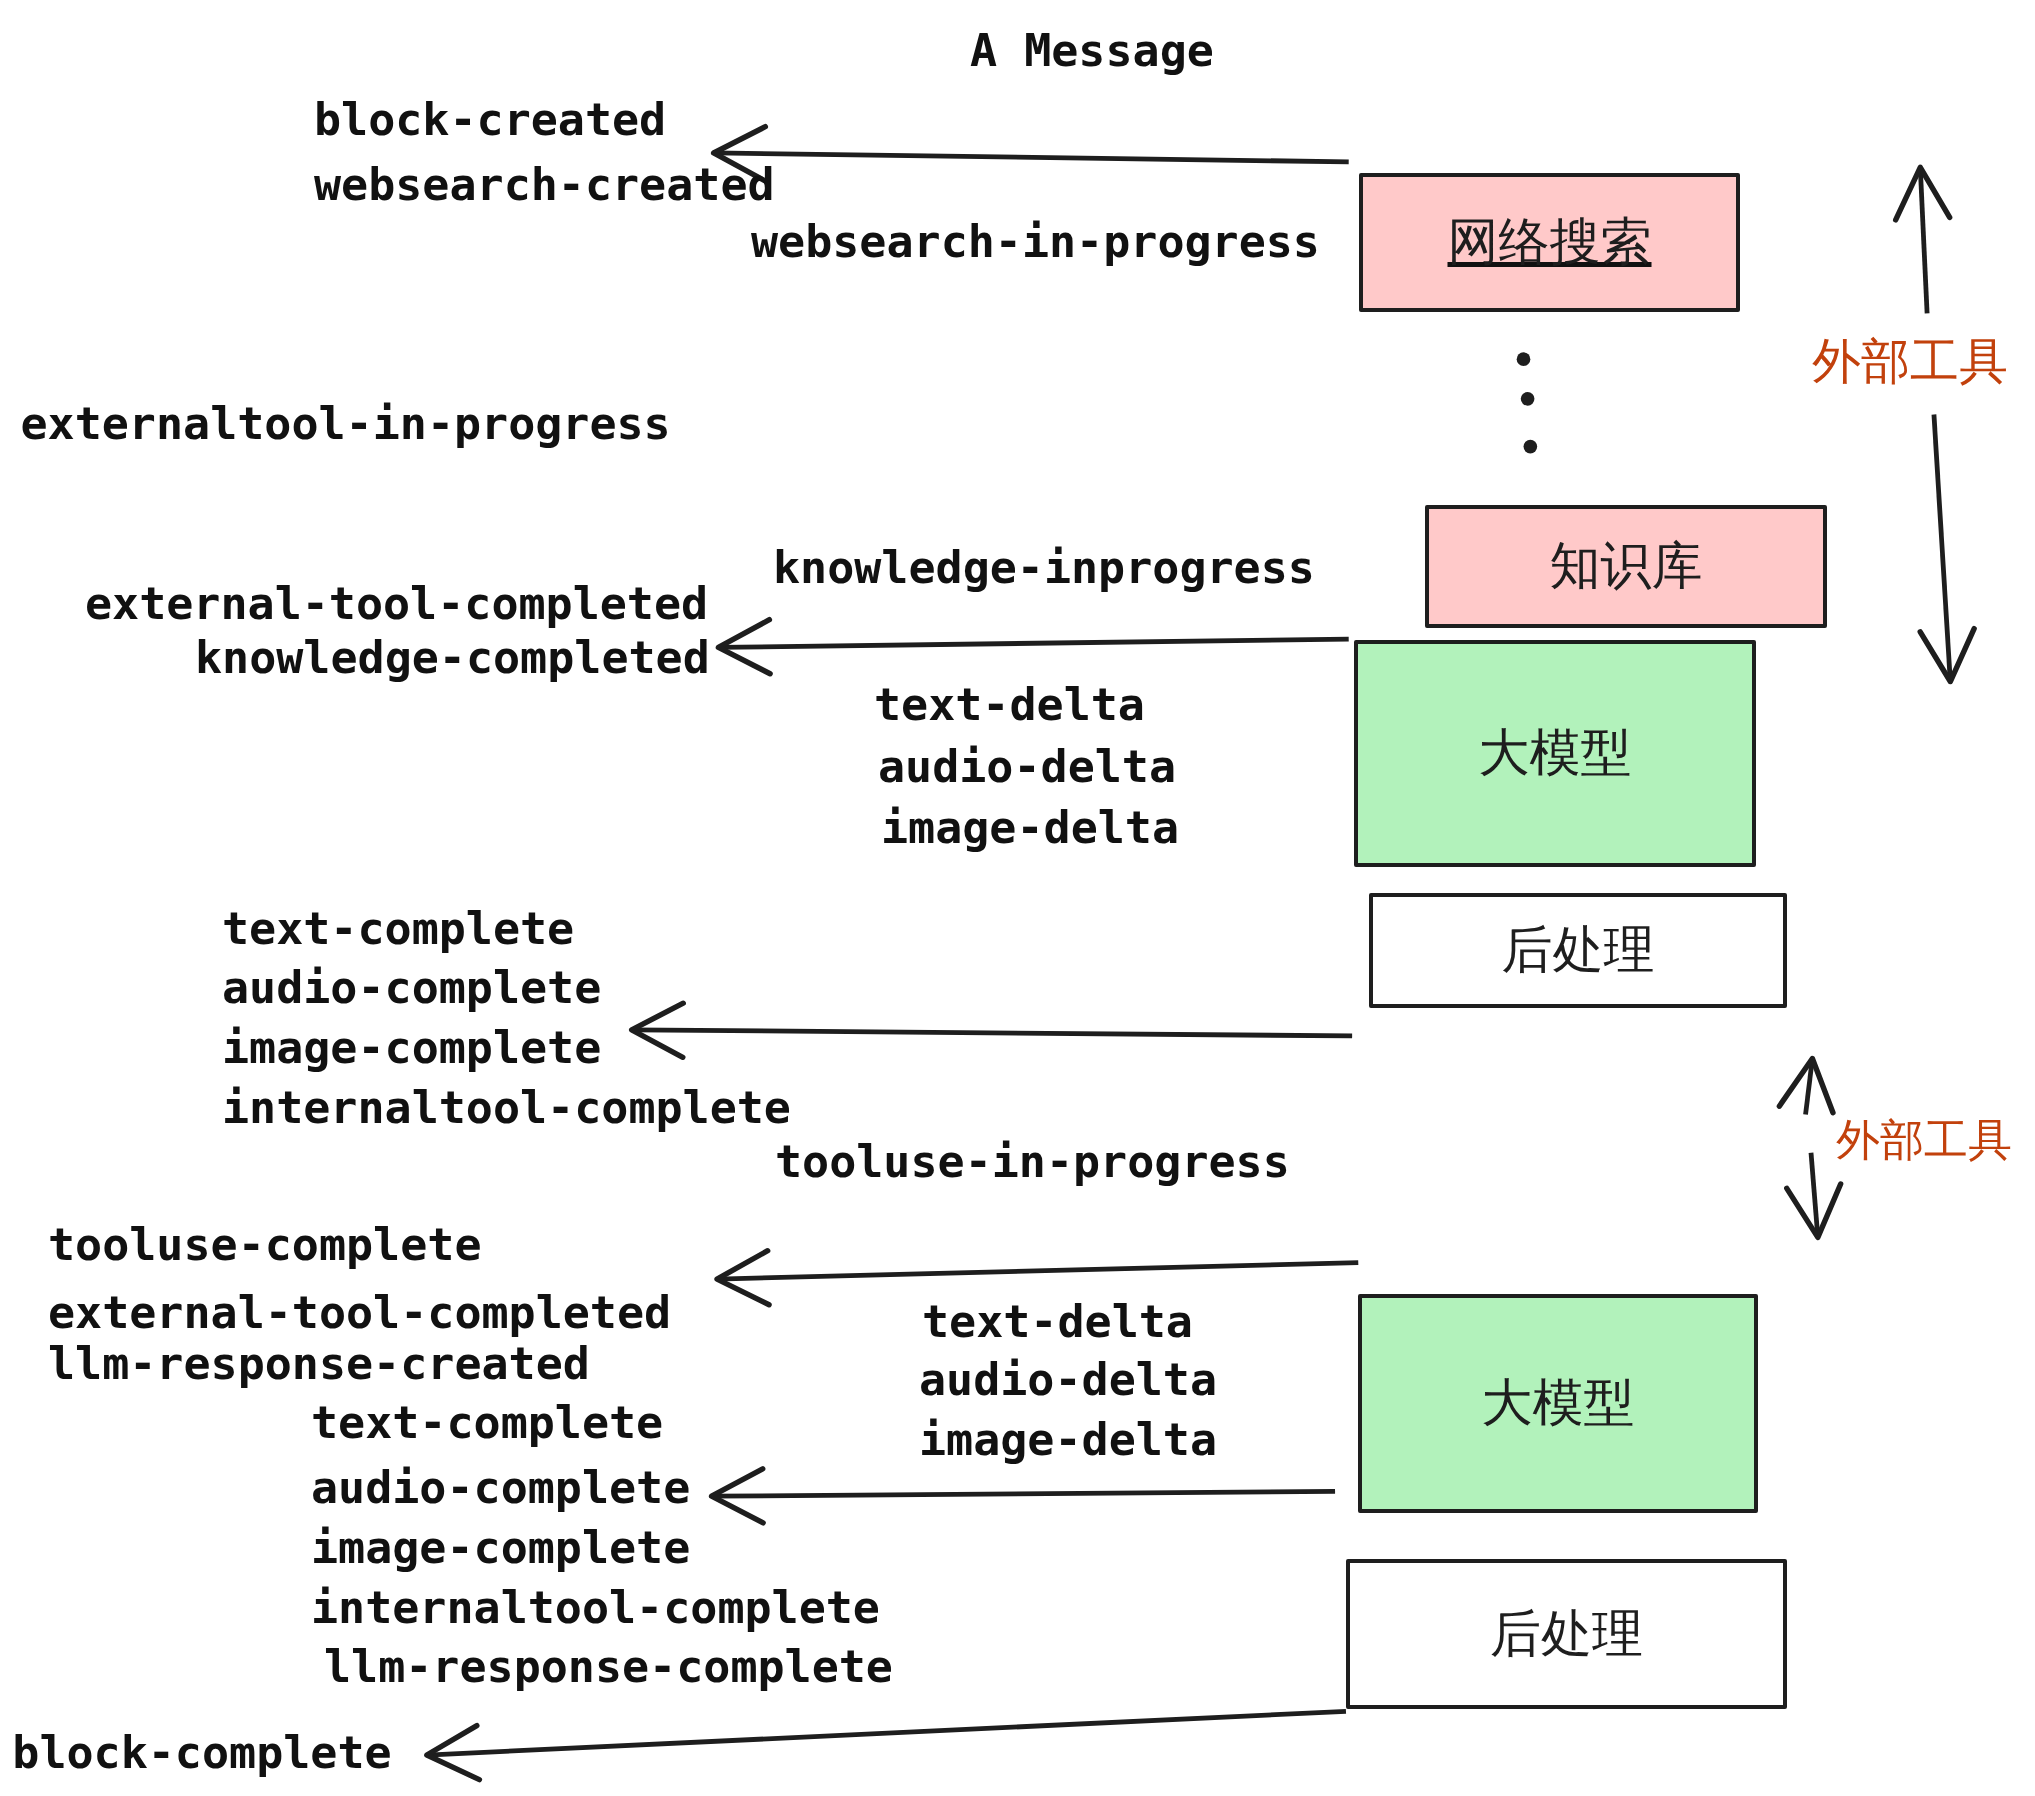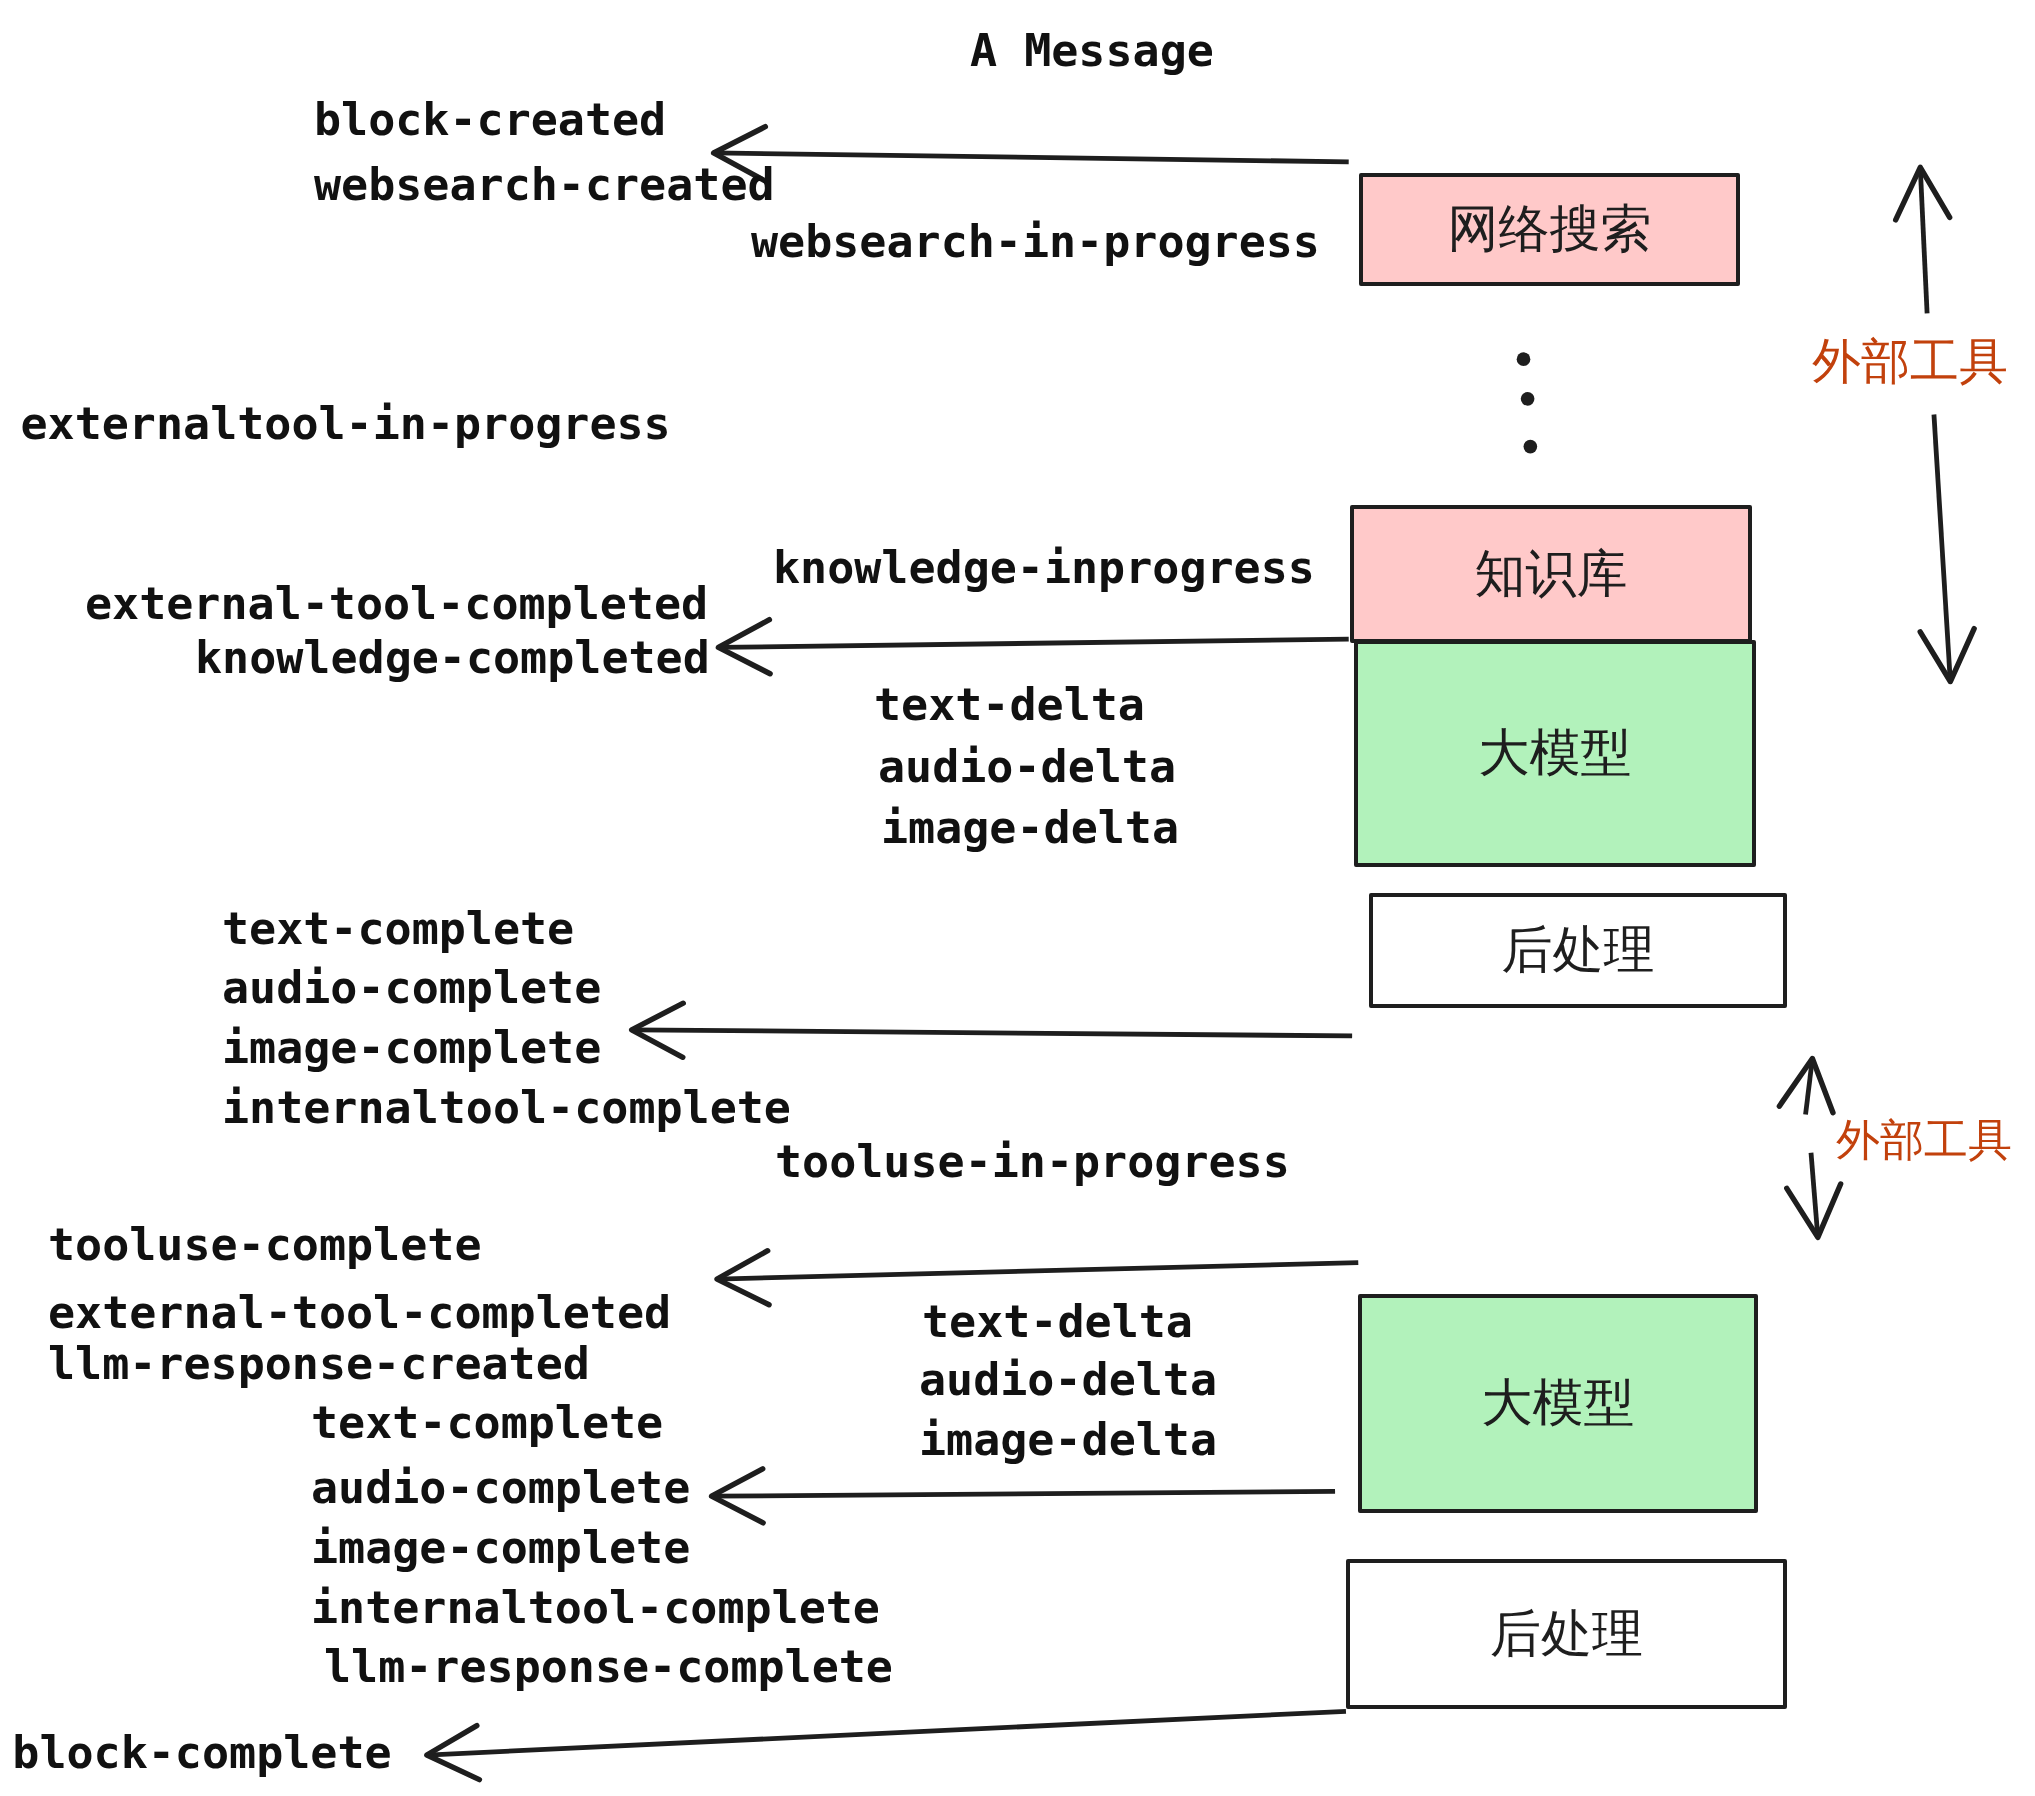--- a/index.html
+++ b/index.html
@@ -108,24 +108,24 @@
   <div class="evt" style="left:311px;  top:1460px;">audio-complete</div>
   <div class="evt" style="left:311px;  top:1520px;">image-complete</div>
   <div class="evt" style="left:311px;  top:1580px;">internaltool-complete</div>
   <div class="evt" style="left:324px;  top:1639px;">llm-response-complete</div>
   <div class="evt" style="left:12.3px;   top:1725px;">block-complete</div>
 
   <div class="evt" style="left:922px; top:1294px;">text-delta</div>
   <div class="evt" style="left:919px; top:1352px;">audio-delta</div>
   <div class="evt" style="left:919px; top:1412px;">image-delta</div>
 
-  <div class="box" style="left: 1359px; top: 173px; width: 381px; height: 113px; background: rgb(255, 201, 201);">
+  <div class="box" style="left: 1359px; top: 173px; width: 381px; height: 139px; background: rgb(255, 201, 201); text-decoration: underline;">
     <span class="box-label">网络搜索</span>
   </div>
-  <div class="box" style="left: 1350px; top: 505px; width: 402px; height: 138px; background: rgb(255, 201, 201);">
+  <div class="box" style="left: 1425px; top: 505px; width: 402px; height: 123px; background: rgb(255, 201, 201);">
     <span class="box-label">知识库</span>
   </div>
   <div class="box" style="left: 1354px; top: 640px; width: 402px; height: 227px; background: rgb(178, 242, 187);">
     <span class="box-label">大模型</span>
   </div>
   <div class="box" style="left: 1369px; top: 893px; width: 418px; height: 115px; background: rgb(255, 255, 255);">
     <span class="box-label">后处理</span>
   </div>
   <div class="box" style="left: 1358px; top: 1294px; width: 400px; height: 219px; background: rgb(178, 242, 187);">
     <span class="box-label">大模型</span>

